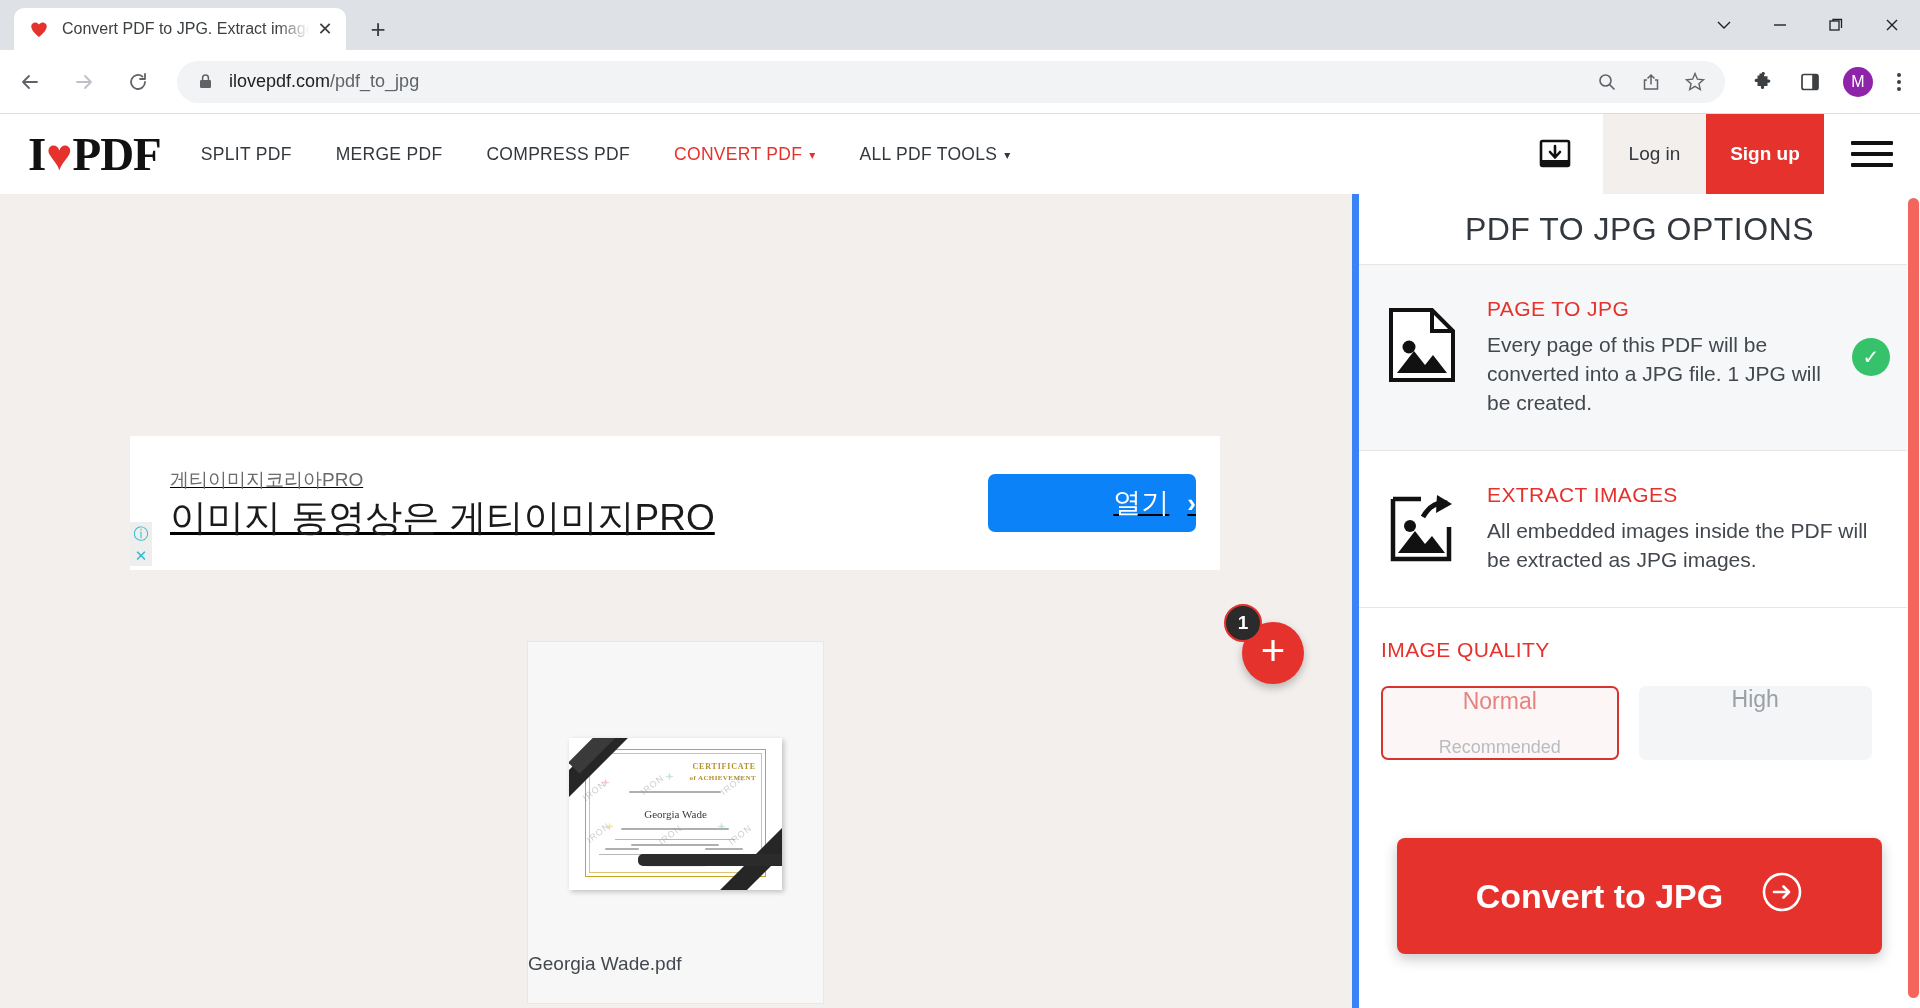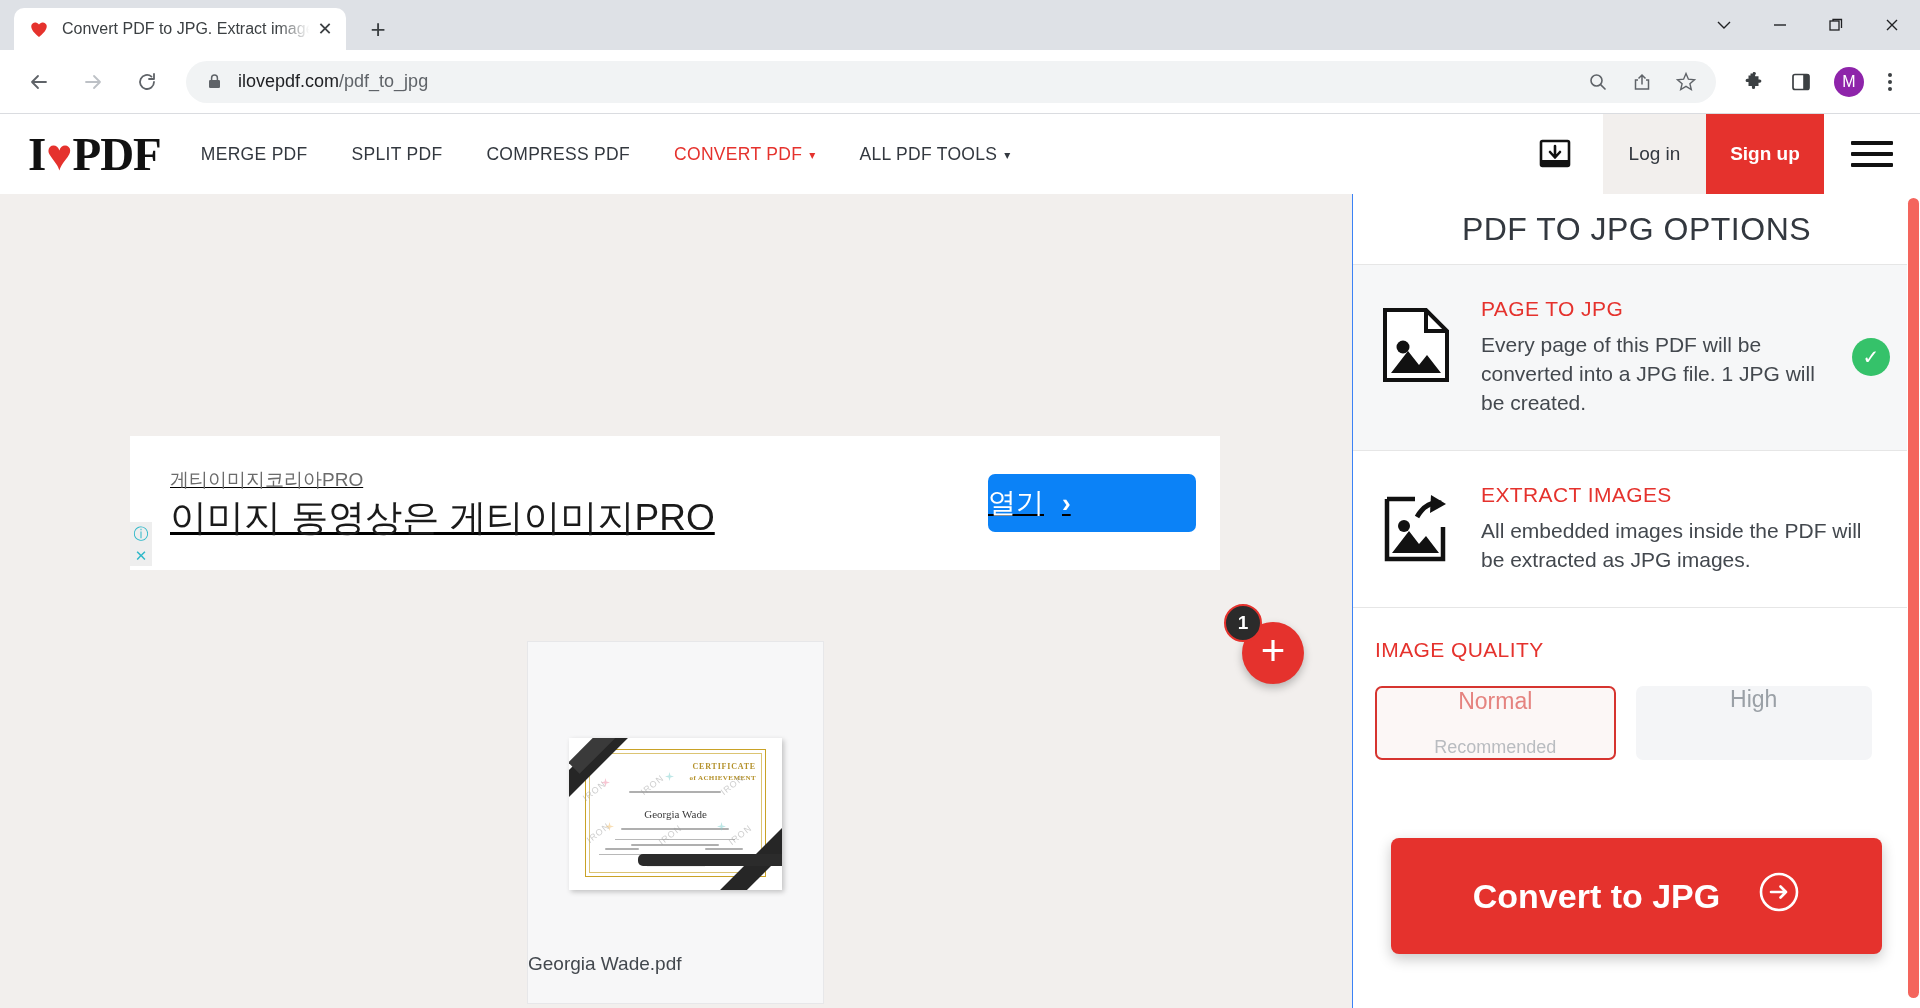--- a/index.html
+++ b/index.html
@@ -46,21 +46,21 @@
     display: flex; align-items: center;
   }
   .win-btn {
     width: 56px; height: 50px;
     display: flex; align-items: center; justify-content: center;
     color: #202124;
   }
 
   .toolbar {
     height: 64px; background: #ffffff;
-    display: flex; align-items: center; padding: 0 12px;
+    display: flex; align-items: center; padding: 0 3px;
     border-bottom: 1px solid #dadce0;
   }
   .nav-btn {
     width: 42px; height: 42px; margin: 0 6px;
     display: flex; align-items: center; justify-content: center;
     color: #5f6368;
   }
   .nav-btn.fwd { color: #bdc1c6; }
   .omnibox {
     flex: 1; height: 42px; background: #f1f3f4; border-radius: 21px;
@@ -154,21 +154,21 @@
     background: #ffffff; display: flex; align-items: center;
     padding: 0 24px 0 40px;
     text-decoration: underline;
   }
   .ad-text { flex: 1; }
   .ad-brand { font-size: 19px; color: #6b6b6b; margin-bottom: 4px; }
   .ad-head { font-size: 37px; color: #1a1a1a; line-height: 1.12; }
   .ad-cta {
     background: #0b82f7; color: #ffffff; border-radius: 7px;
     width: 208px; height: 58px; font-size: 28px;
-    display: flex; align-items: center; justify-content: flex-start; gap: 18px;
+    display: flex; align-items: center; justify-content: flex-end; gap: 18px;
     flex: 0 0 208px;
   }
   .ad-cta .chev { font-size: 26px; font-weight: bold; }
   .ad-badges {
     position: absolute; left: 0px; top: 86px; width: 22px;
     display: flex; flex-direction: column;
   }
   .ad-badge {
     width: 22px; height: 22px; background: #eeeeee;
     display: flex; align-items: center; justify-content: center;
@@ -248,21 +248,21 @@
     position: absolute; left: -18px; top: -18px;
     width: 38px; height: 38px; border-radius: 50%;
     background: #2b2b2b; color: #ffffff; font-size: 19px; font-weight: bold;
     display: flex; align-items: center; justify-content: center;
     border: 2px solid #e5322d;
   }
 
   
   .sidebar {
     width: 568px; background: #ffffff; position: relative;
-    border-left: 1px solid #3b82f6;
+    border-left: 7px solid #3b82f6;
   }
   .side-title {
     height: 70px; display: flex; align-items: center; justify-content: center;
     font-size: 32px; color: #33383f; letter-spacing: .5px;
   }
   .opt {
     display: flex; align-items: flex-start; gap: 24px;
     padding: 32px 30px 32px 22px; border-top: 1px solid #e6e6e6;
     position: relative;
   }
@@ -416,24 +416,24 @@
   <div class="page">
 
     <div class="site-header">
       <div class="logo">
         <span>I</span>
           <span class="heart">♥</span>
           <span>PDF</span>
       </div>
       <div class="mainnav">
         <div class="navitem">
+            <span>SPLIT PDF</span>
+          </div>
+        <div class="navitem">
             <span>MERGE PDF</span>
-          </div>
-        <div class="navitem">
-            <span>SPLIT PDF</span>
           </div>
         <div class="navitem">
             <span>COMPRESS PDF</span>
           </div>
         <div class="navitem red">
             <span>CONVERT PDF</span>
             <span class="caret">▾</span>
           </div>
         <div class="navitem">
             <span>ALL PDF TOOLS</span>

